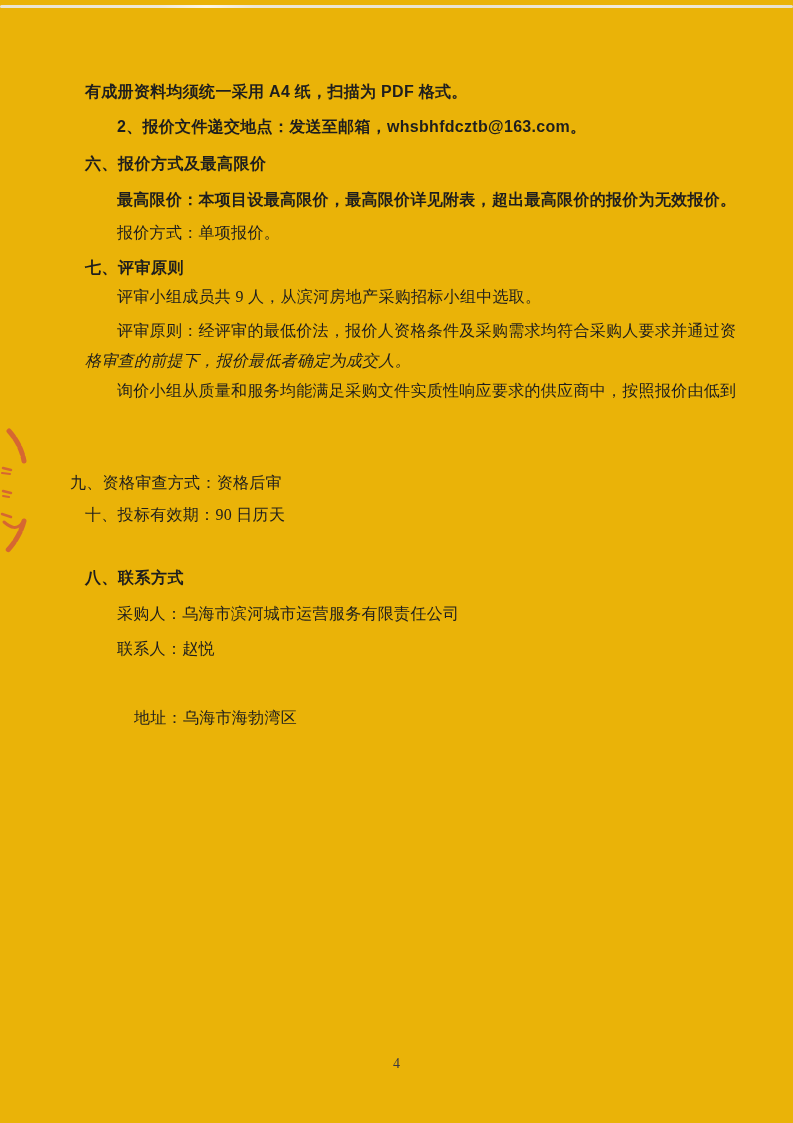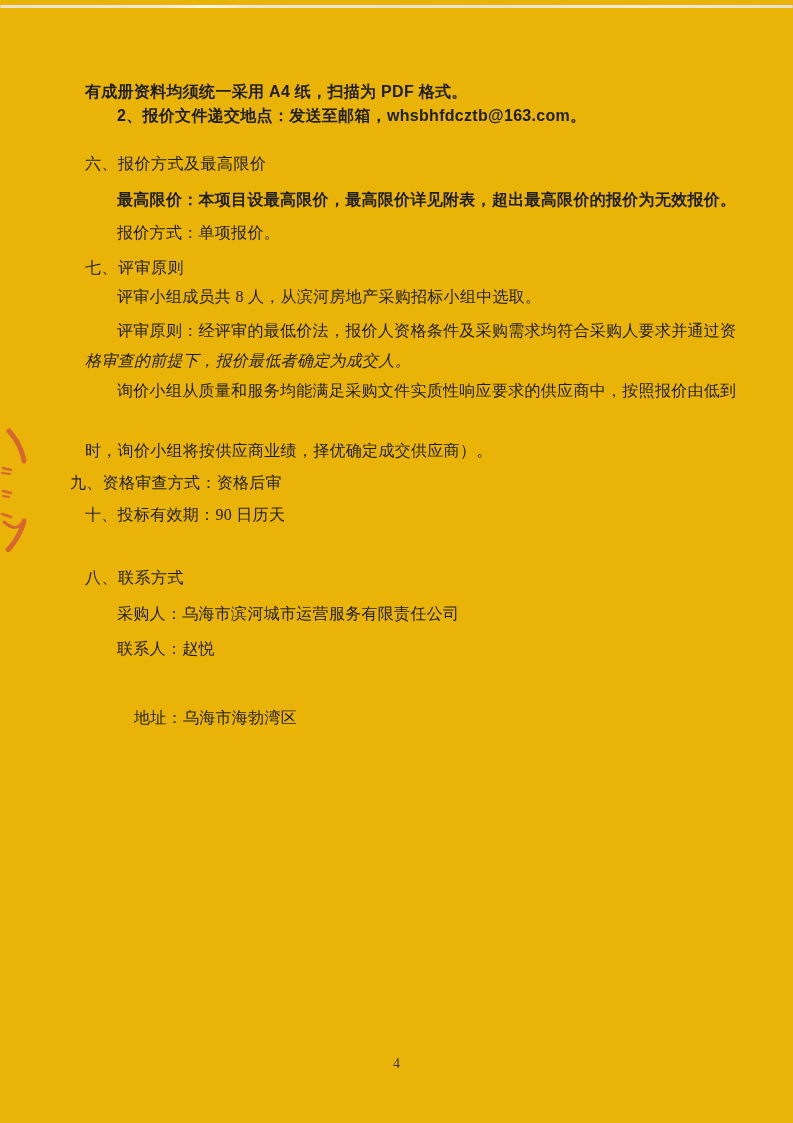--- a/index.html
+++ b/index.html
@@ -37,21 +37,21 @@
   }
   
   .hei {
     font-family: "Liberation Sans", "DejaVu Sans", sans-serif;
     font-weight: 600;
     letter-spacing: 0.3px;
   }
   
   .hei-bold {
     font-family: "Liberation Sans", "DejaVu Sans", sans-serif;
-    font-weight: 400;
+    font-weight: 700;
     letter-spacing: 0.5px;
   }
   
   .song {
     font-family: "Liberation Serif", "DejaVu Serif", serif;
     font-weight: 400;
     letter-spacing: 0.3px;
   }
   .page-number {
     position: absolute;
@@ -86,30 +86,29 @@
       <path d="M3 40 l 8 2" stroke-width="2.5"></path>
       <path d="M2 45 l 8 1" stroke-width="2"></path>
       <path d="M3 63 l 8 2" stroke-width="2.5"></path>
       <path d="M3 68 l 6 1" stroke-width="2"></path>
       <path d="M2 86 l 9 3" stroke-width="2.5"></path>
       <path d="M4 94 C 11 100, 17 102, 22 95" stroke-width="3"></path>
     </g>
   </svg>
 
   <div class="line hei" style="top:81px;  left:85px;">有成册资料均须统一采用 A4 纸，扫描为 PDF 格式。</div>
-  <div class="line hei" style="top:105px; left:117px;">2、报价文件递交地点：发送至邮箱，whsbhfdcztb@163.com。</div>
+  <div class="line hei" style="top:116px; left:117px;">2、报价文件递交地点：发送至邮箱，whsbhfdcztb@163.com。</div>
   <div class="line hei-bold" style="top:153px; left:85px;">六、报价方式及最高限价</div>
   <div class="line song" style="top:222px; left:117px;">报价方式：单项报价。</div>
   <div class="line hei" style="top:189px; left:117px;">最高限价：本项目设最高限价，最高限价详见附表，超出最高限价的报价为无效报价。</div>
   <div class="line hei-bold" style="top:257px; left:85px;">七、评审原则</div>
-  <div class="line song" style="top:286px; left:117px;">评审小组成员共 8 人，从滨河房地产采购招标小组中选取。</div>
+  <div class="line song" style="top:286px; left:117px;">评审小组成员共 9 人，从滨河房地产采购招标小组中选取。</div>
   <div class="line song" style="top:320px; left:117px;">评审原则：经评审的最低价法，报价人资格条件及采购需求均符合采购人要求并通过资</div>
   <div class="line song" style="top:350px; left:85px;font-style:italic;">格审查的前提下，报价最低者确定为成交人。</div>
   <div class="line song" style="top:380px; left:117px;">询价小组从质量和服务均能满足采购文件实质性响应要求的供应商中，按照报价由低到</div>
-  <div class="line song" style="top:440px; left:85px;">时，询价小组将按供应商业绩，择优确定成交供应商）。</div>
   <div class="line song" style="top:472px; left:70px;">九、资格审查方式：资格后审</div>
   <div class="line song" style="top:504px; left:85px;">十、投标有效期：90 日历天</div>
   <div class="line hei-bold" style="top:567px; left:85px;">八、联系方式</div>
   <div class="line song" style="top:603px; left:117px;">采购人：乌海市滨河城市运营服务有限责任公司</div>
   <div class="line song" style="top:638px; left:117px;">联系人：赵悦</div>
   <div class="line song" style="top:707px; left:134px;">地址：乌海市海勃湾区</div>
 
   <div class="page-number">4</div>
 
 </div>

